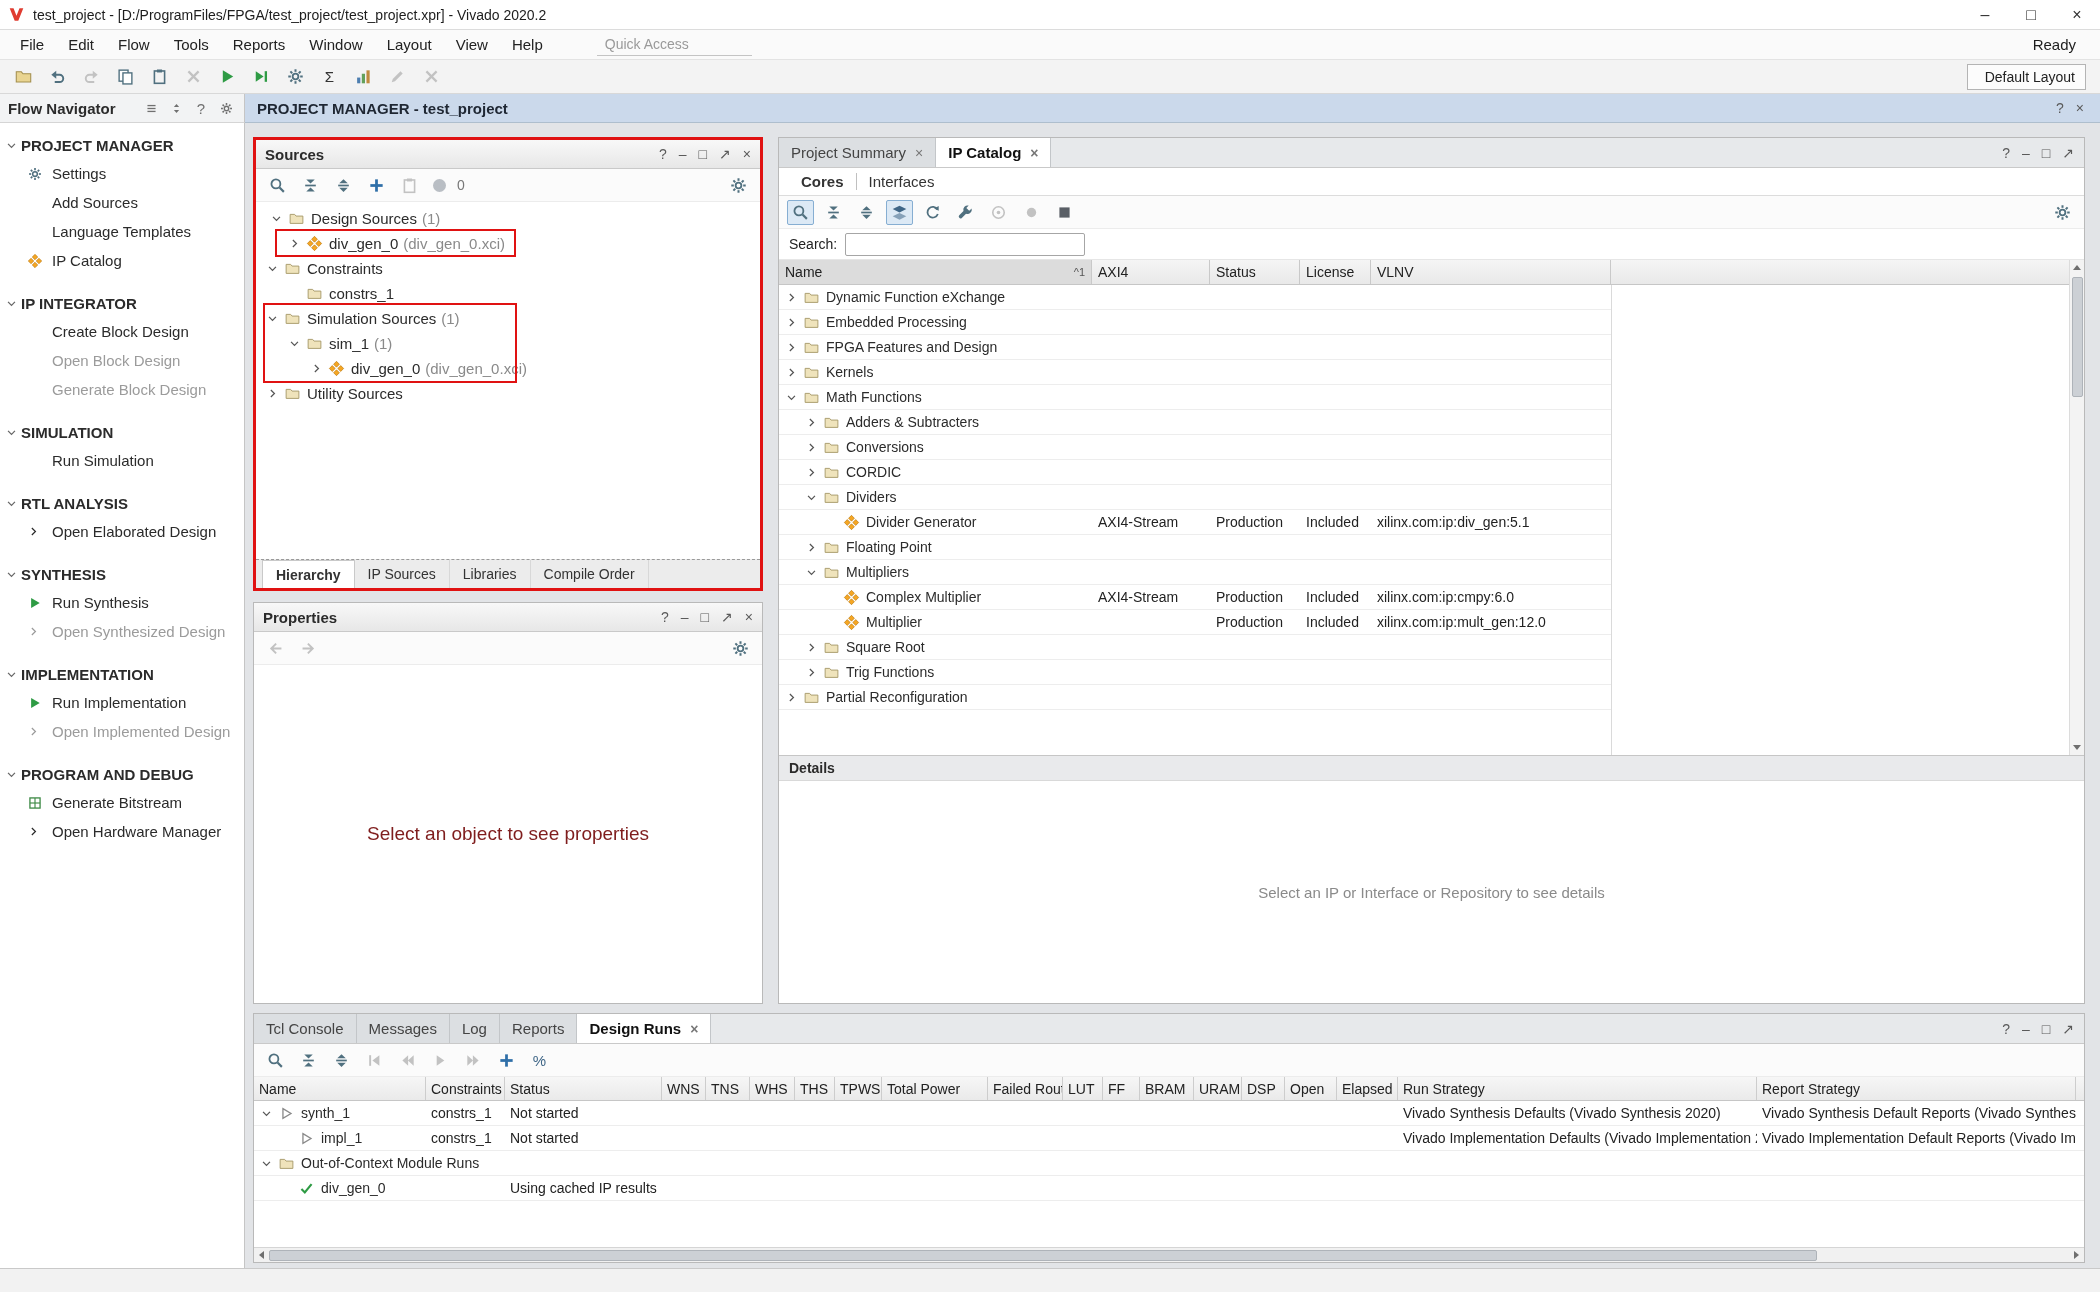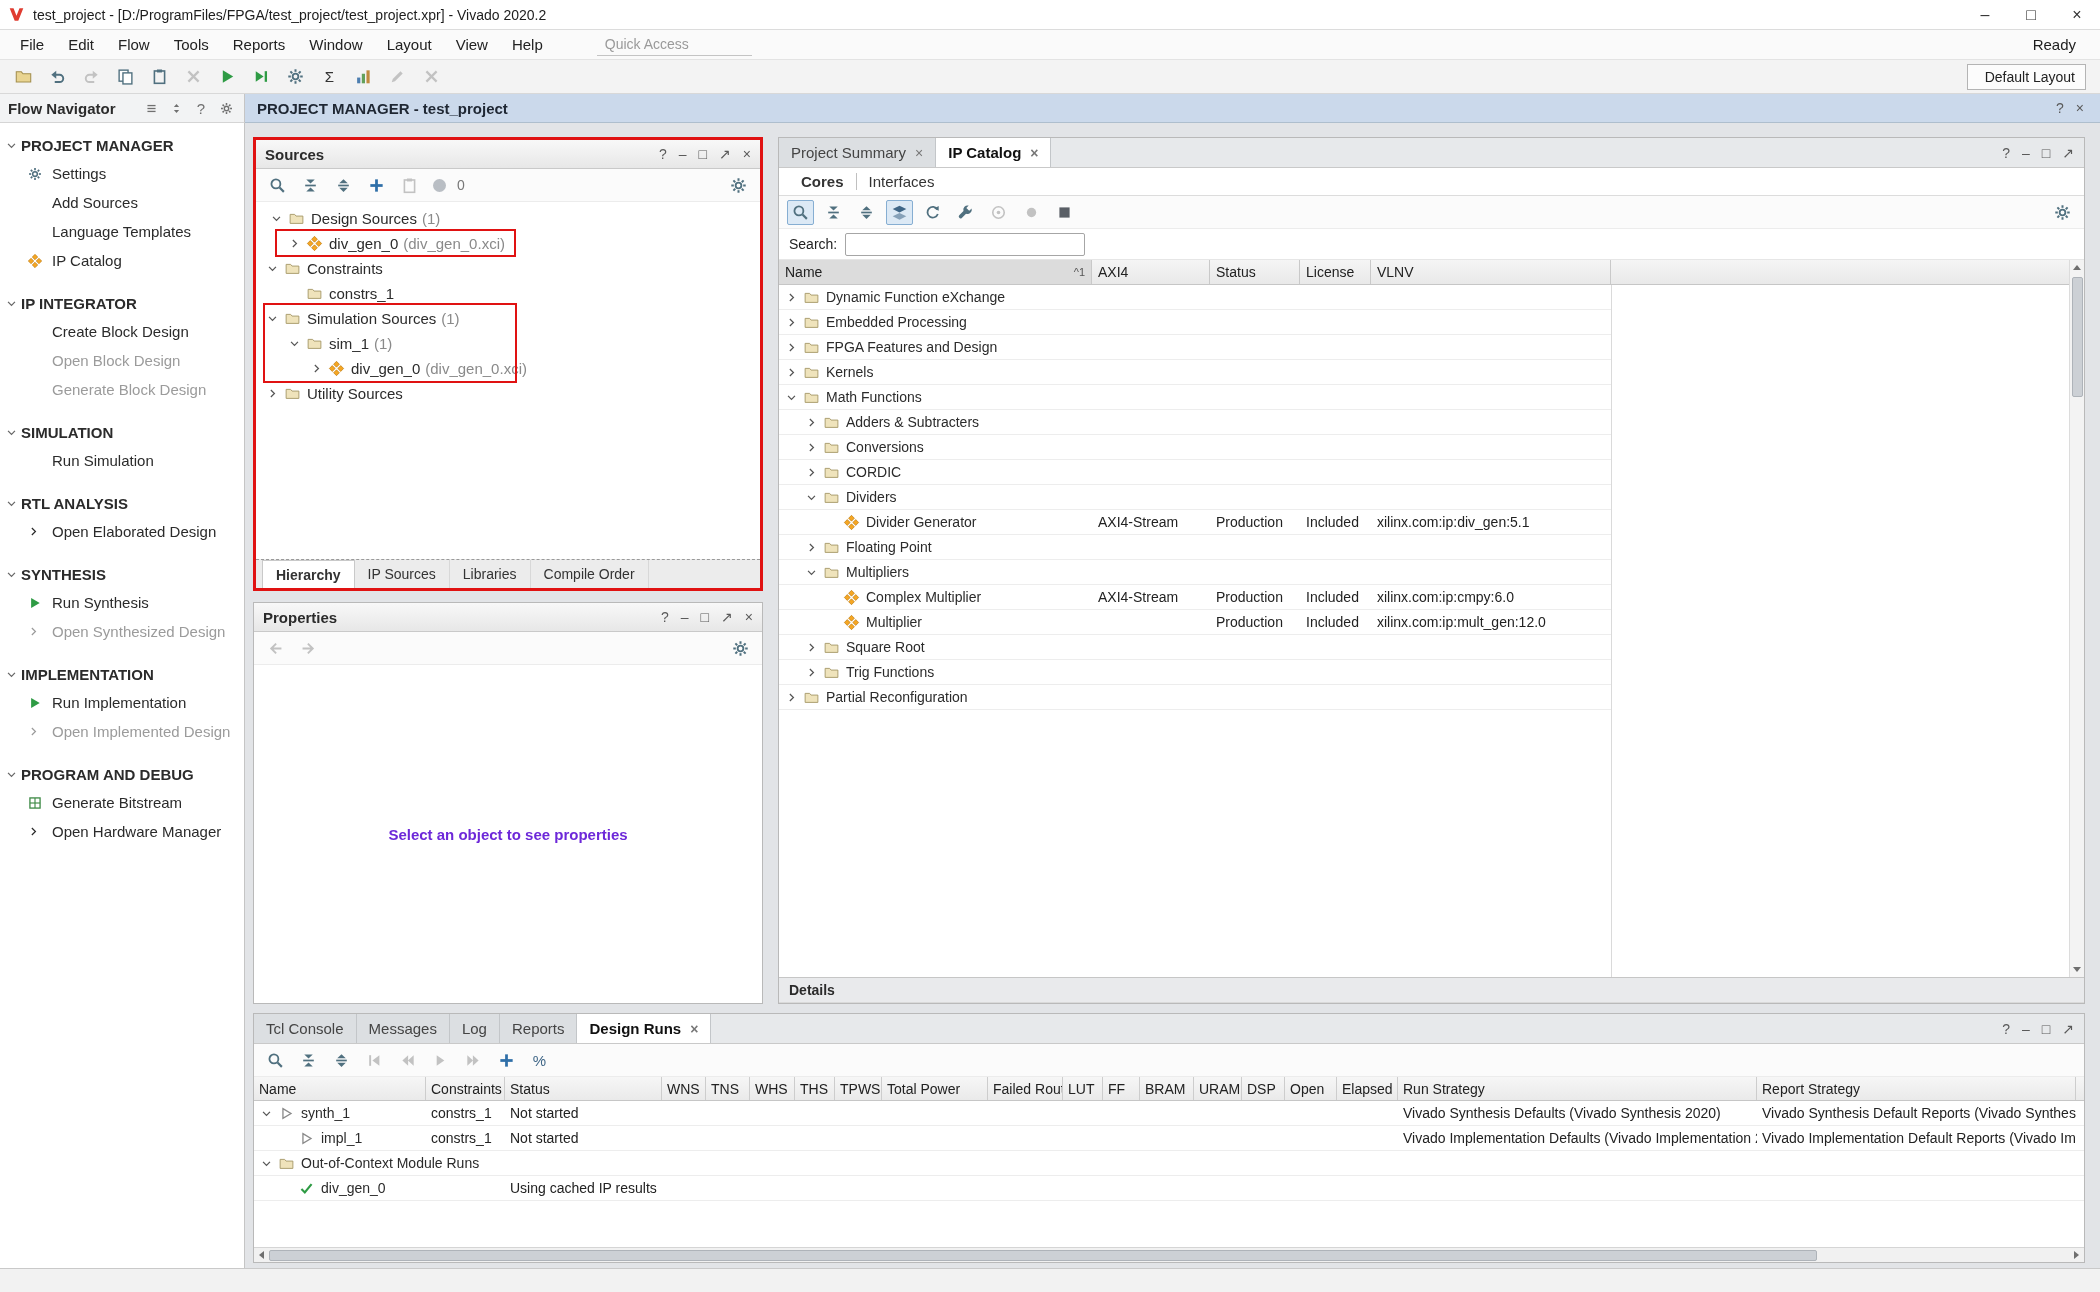--- a/index.html
+++ b/index.html
@@ -94,21 +94,21 @@
   .t-annot { color:#8a8a8a; margin-left:5px; white-space:nowrap; }
   .redbox { position:absolute; border:2px solid #e01212; z-index:3; pointer-events:none; }
   #redbox1 { left:19px; top:27px; width:241px; height:28px; }
   #redbox2 { left:7px; top:101px; width:254px; height:80px; }
   .s-tabs { height:29px; flex:none; background:#ececec; border-top:1px dashed #9a9a9a; display:flex; align-items:stretch; padding-left:6px; }
   .s-tab { padding:0 13px; display:flex; align-items:center; font-size:14px; color:#333; border-right:1px solid #d8d8d8; }
   .s-tab.active { background:#fff; font-weight:bold; border:1px solid #c9c9c9; border-bottom:none; }
 
   
   .props-panel { left:8px; top:479px; width:510px; height:402px; }
-  .props-body { flex:1; display:flex; align-items:center; justify-content:center; color:#6d28d9; font-size:15px; background:#fff;font-weight:bold; }
+  .props-body { flex:1; display:flex; align-items:center; justify-content:center; color:#7f1d1d; font-size:19px; background:#fff; }
 
   
   .right-panel { left:533px; top:14px; width:1307px; height:867px; }
   .w-tabbar { height:30px; flex:none; background:#e7e9eb; border-bottom:1px solid #c9c9c9; display:flex; align-items:stretch; }
   .w-tabs { display:flex; }
   .w-tab { padding:0 12px; display:flex; align-items:center; gap:9px; font-size:15px; color:#444; background:#dcdfe2; border-right:1px solid #c3c6c9; }
   .w-tab.active { background:#fff; font-weight:bold; color:#111; }
   .tab-x { font-size:14px; color:#777; }
   .w-tabbar .pc-box { padding-right:10px; }
   .subtabs { height:28px; flex:none; background:#fff; border-bottom:1px solid #dcdcdc; display:flex; align-items:center; padding-left:10px; }
@@ -1294,20 +1294,23 @@
             <div class="vs-thumb"></div>
             <div class="vs-fill"></div>
             <div class="vs-btn">
                 <span class="tri-down"></span>
               </div>
           </div>
         </div>
         <div class="details-header">
           <span>Details</span>
         </div>
+        <div class="details-body">
+          <span>Select an IP or Interface or Repository to see details</span>
+        </div>
       </div>
 
       <div class="panel bottom-panel">
         <div class="w-tabbar">
           <div class="w-tabs">
               <div class="w-tab">
                 <span>Tcl Console</span>
               </div>
               <div class="w-tab">
                 <span>Messages</span>

